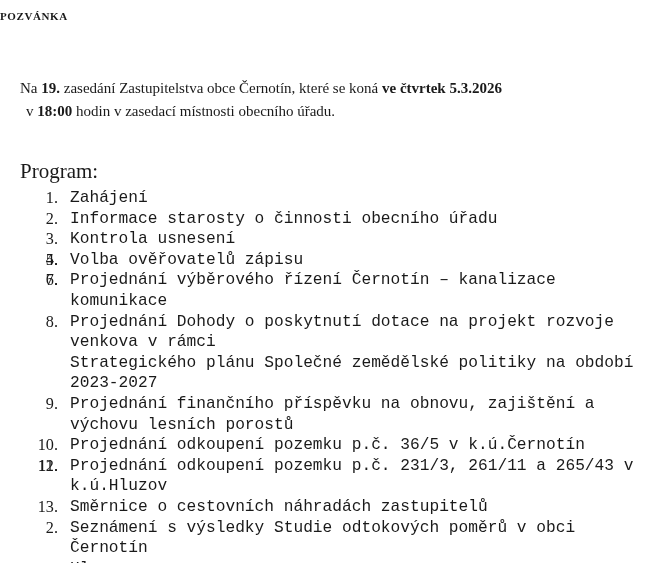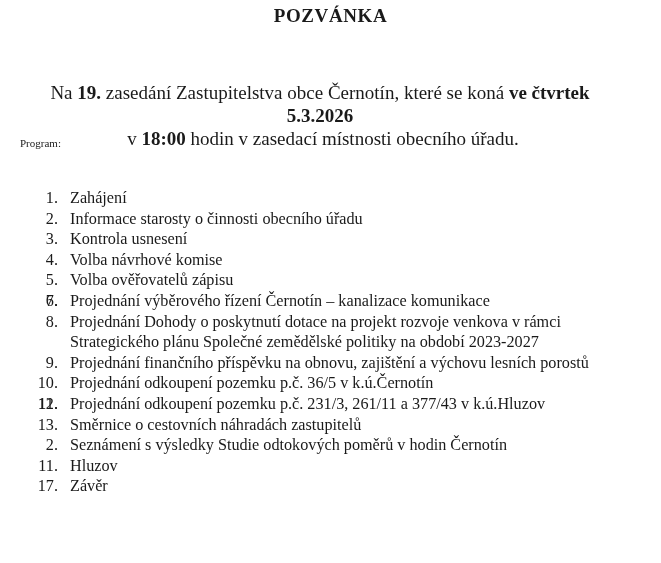--- a/index.html
+++ b/index.html
@@ -24,49 +24,48 @@
     height: 563px;
     background: #ffffff;
   }
 
   
   .doc-title {
     position: absolute;
     top: 6px;
     left: 0;
     width: 661px;
-    text-align: center;
-    font-size: 19px;
+    font-size: 11px;
     font-weight: bold;
     letter-spacing: 0.6px;
     line-height: 20px;
   }
 
   
   .intro {
     position: absolute;
     top: 62px;
     left: 20px;
     width: 600px;
-    font-size: 19px;
+    font-size: 15px;
     line-height: 23px;
-    text-align: center;
+    text-align: left;
   }
   .intro .line2 {
     display: block;
     padding-left: 6px;
   }
   .b { font-weight: bold; }
 
   
   .program-label {
     position: absolute;
-    top: 132px;
+    top: 160px;
     left: 20px;
-    font-size: 11px;
+    font-size: 21px;
     line-height: 22px;
   }
 
   
   .agenda {
     position: absolute;
     top: 188px;
     left: 0;
     width: 661px;
     list-style: none;
@@ -84,20 +83,21 @@
     position: absolute;
     left: 0;
     top: 0;
     width: 58px;
     text-align: right;
     white-space: nowrap;
   }
   .agenda-text {
     display: block;
     white-space: pre-wrap;
+    font-family: Liberation Mono, monospace;
   }
 </style>
 </head>
 <body>
 
 <div class="page">
 
   <div class="doc-title">POZVÁNKA</div>
 
   <p class="intro">
@@ -114,21 +114,20 @@
       <li class="agenda-item">
         <span class="agenda-num">2.</span>
         <span class="agenda-text">Informace starosty o činnosti obecního úřadu</span>
       </li>
       <li class="agenda-item">
         <span class="agenda-num">3.</span>
         <span class="agenda-text">Kontrola usnesení</span>
       </li>
       <li class="agenda-item">
         <span class="agenda-num">4.</span>
-        <span class="agenda-text">Volba návrhové komise</span>
       </li>
       <li class="agenda-item">
         <span class="agenda-num">5.</span>
         <span class="agenda-text">Volba ověřovatelů zápisu</span>
       </li>
       <li class="agenda-item">
         <span class="agenda-num">6.</span>
       </li>
       <li class="agenda-item">
         <span class="agenda-num">7.</span>
@@ -145,29 +144,29 @@
       </li>
       <li class="agenda-item">
         <span class="agenda-num">10.</span>
         <span class="agenda-text">Projednání odkoupení pozemku p.č. 36/5 v k.ú.Černotín</span>
       </li>
       <li class="agenda-item">
         <span class="agenda-num">11.</span>
       </li>
       <li class="agenda-item">
         <span class="agenda-num">12.</span>
-        <span class="agenda-text">Projednání odkoupení pozemku p.č. 231/3, 261/11 a 377/43 v k.ú.Hluzov</span>
+        <span class="agenda-text">Projednání odkoupení pozemku p.č. 231/3, 261/11 a 265/43 v k.ú.Hluzov</span>
       </li>
       <li class="agenda-item">
         <span class="agenda-num">13.</span>
         <span class="agenda-text">Směrnice o cestovních náhradách zastupitelů</span>
       </li>
       <li class="agenda-item">
         <span class="agenda-num">2.</span>
-        <span class="agenda-text">Seznámení s výsledky Studie odtokových poměrů v hodin Černotín</span>
+        <span class="agenda-text">Seznámení s výsledky Studie odtokových poměrů v obci Černotín</span>
       </li>
       <li class="agenda-item">
         <span class="agenda-num">11.</span>
         <span class="agenda-text">Hluzov</span>
       </li>
       <li class="agenda-item">
         <span class="agenda-num">17.</span>
         <span class="agenda-text">Závěr</span>
       </li>
     </ol>

